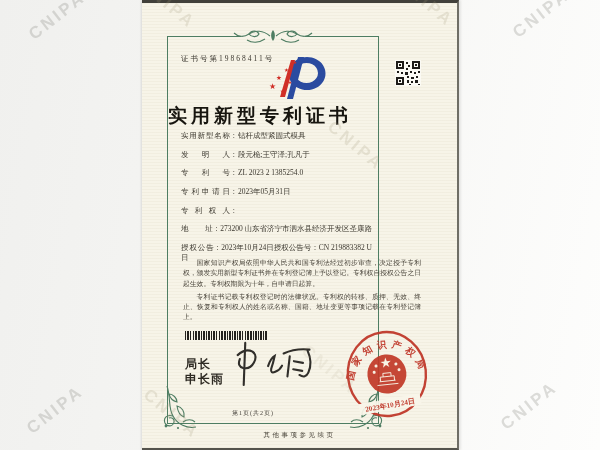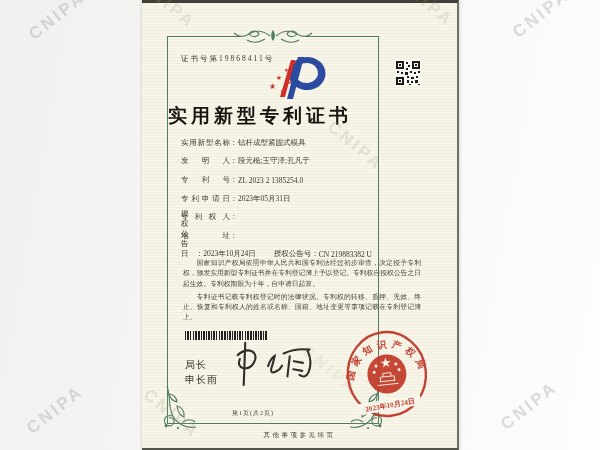--- a/index.html
+++ b/index.html
@@ -24,32 +24,32 @@
   .orn-corner{position:absolute;}
   .orn-bl{left:-5px;bottom:-7px;}
   .orn-br{right:-5px;bottom:-7px;transform:scaleX(-1);}
   .cert-no{position:absolute;left:13px;top:17px;font-size:7.5px;letter-spacing:2px;color:#3a362e;}
   .logo{position:absolute;left:100px;top:16px;}
   .qr{position:absolute;left:227px;top:23px;}
   .title{position:absolute;left:0;top:66px;width:100%;text-align:left;
     font-size:19px;font-weight:bold;letter-spacing:4px;color:#17150f;}
   
   .fields{position:absolute;left:13px;top:92px;right:6px;}
-  .frow{display:flex;align-items:flex-end;height:18.65px;font-size:7.5px;color:#3c382f;padding-top:2px;box-sizing:border-box;}
+  .frow{display:flex;align-items:flex-start;height:18.65px;font-size:7.5px;color:#3c382f;padding-top:2px;box-sizing:border-box;}
   .flabel{display:inline-block;width:49px;text-align:justify;text-align-last:justify;}
   .fcolon{display:inline-block;width:8px;}
   .fvalue{white-space:nowrap;}
   .fvalue-fixed{display:inline-block;width:56px;white-space:nowrap;}
-  .flabel2{white-space:nowrap;margin-left:18px;}
+  .flabel2{white-space:nowrap;}
   .paras{position:absolute;left:15px;top:221px;width:238px;font-size:6.8px;
     line-height:10.3px;color:#49443a;text-align:justify;}
   .paras p{margin:0 0 3px 0;text-indent:2em;}
   .barcode{position:absolute;left:17px;top:294px;width:83px;height:9px;
     background:repeating-linear-gradient(90deg,#23211d 0,#23211d 1.2px,transparent 1.2px,transparent 2.4px,#23211d 2.4px,#23211d 4.2px,transparent 4.2px,transparent 5.2px);}
-  .officer{position:absolute;left:17px;top:320px;font-size:10px;line-height:15px;color:#2f2b24;font-weight:normal;letter-spacing:1px;}
+  .officer{position:absolute;left:17px;top:320px;font-size:12px;line-height:15px;color:#2f2b24;font-weight:bold;letter-spacing:1px;}
   .signature{position:absolute;left:56px;top:303px;transform:rotate(-2deg);}
   .seal{position:absolute;left:175px;top:292px;}
   .page-note{position:absolute;left:30px;top:372px;width:110px;text-align:center;
     font-size:6px;color:#45413a;letter-spacing:1px;}
   .cont-note{position:absolute;left:0;top:428px;width:100%;text-align:center;
     font-size:6.5px;letter-spacing:2.5px;color:#49443a;}
   svg{display:block;}
 </style>
 </head>
 <body>
@@ -177,20 +177,21 @@
             <span class="fcolon">：</span>
           <span class="fvalue">2023年05月31日</span>
         </div>
         <div class="frow">
           <span class="flabel">专利权人</span>
             <span class="fcolon">：</span>
         </div>
         <div class="frow">
           <span class="flabel">地址</span>
             <span class="fcolon">：</span>
+          <span class="fvalue">273200 山东省济宁市泗水县经济开发区圣康路</span>
         </div>
         <div class="frow">
           <span class="flabel">授权公告日</span>
             <span class="fcolon">：</span>
           <span class="fvalue-fixed">2023年10月24日</span>
           <span class="flabel2">授权公告号</span>
             <span class="fcolon">：</span>
           <span class="fvalue">CN 219883382 U</span>
         </div>
       </div>

